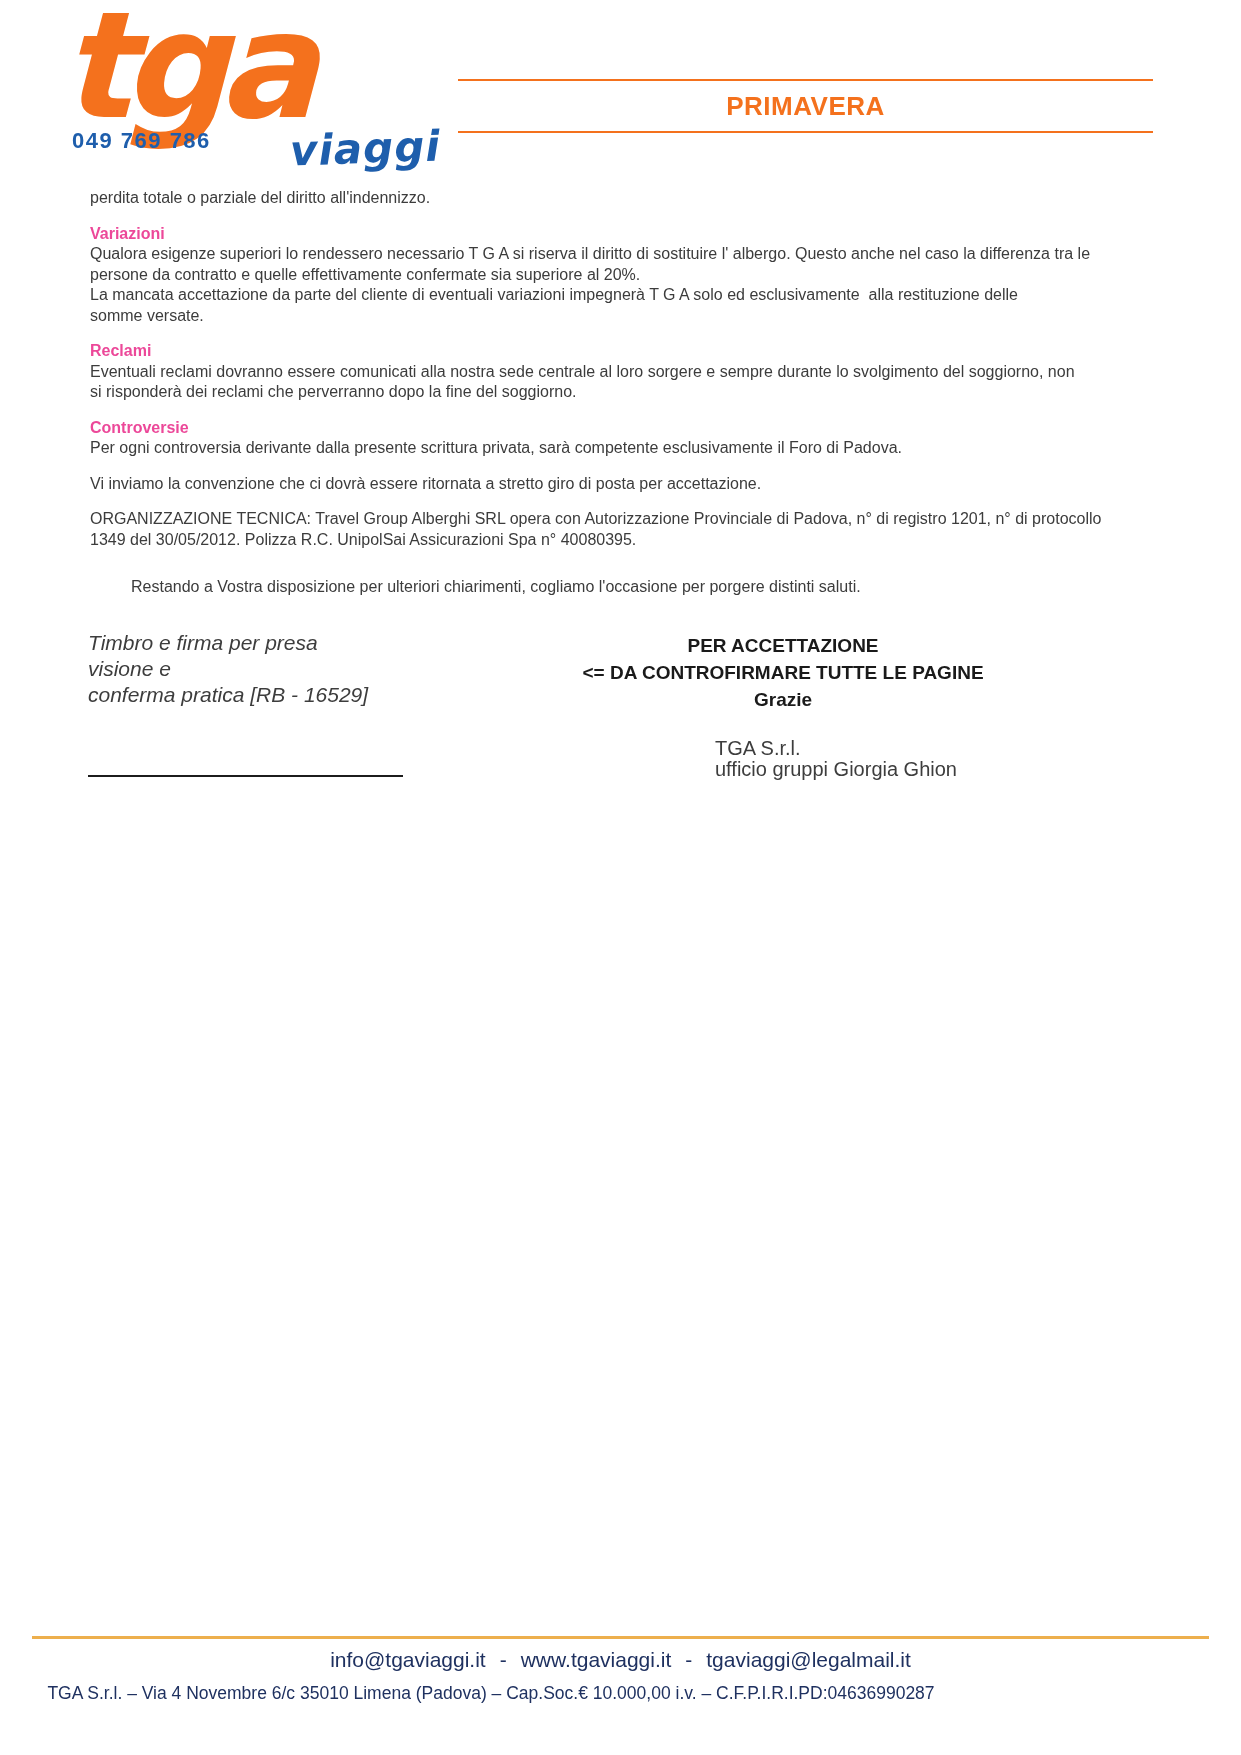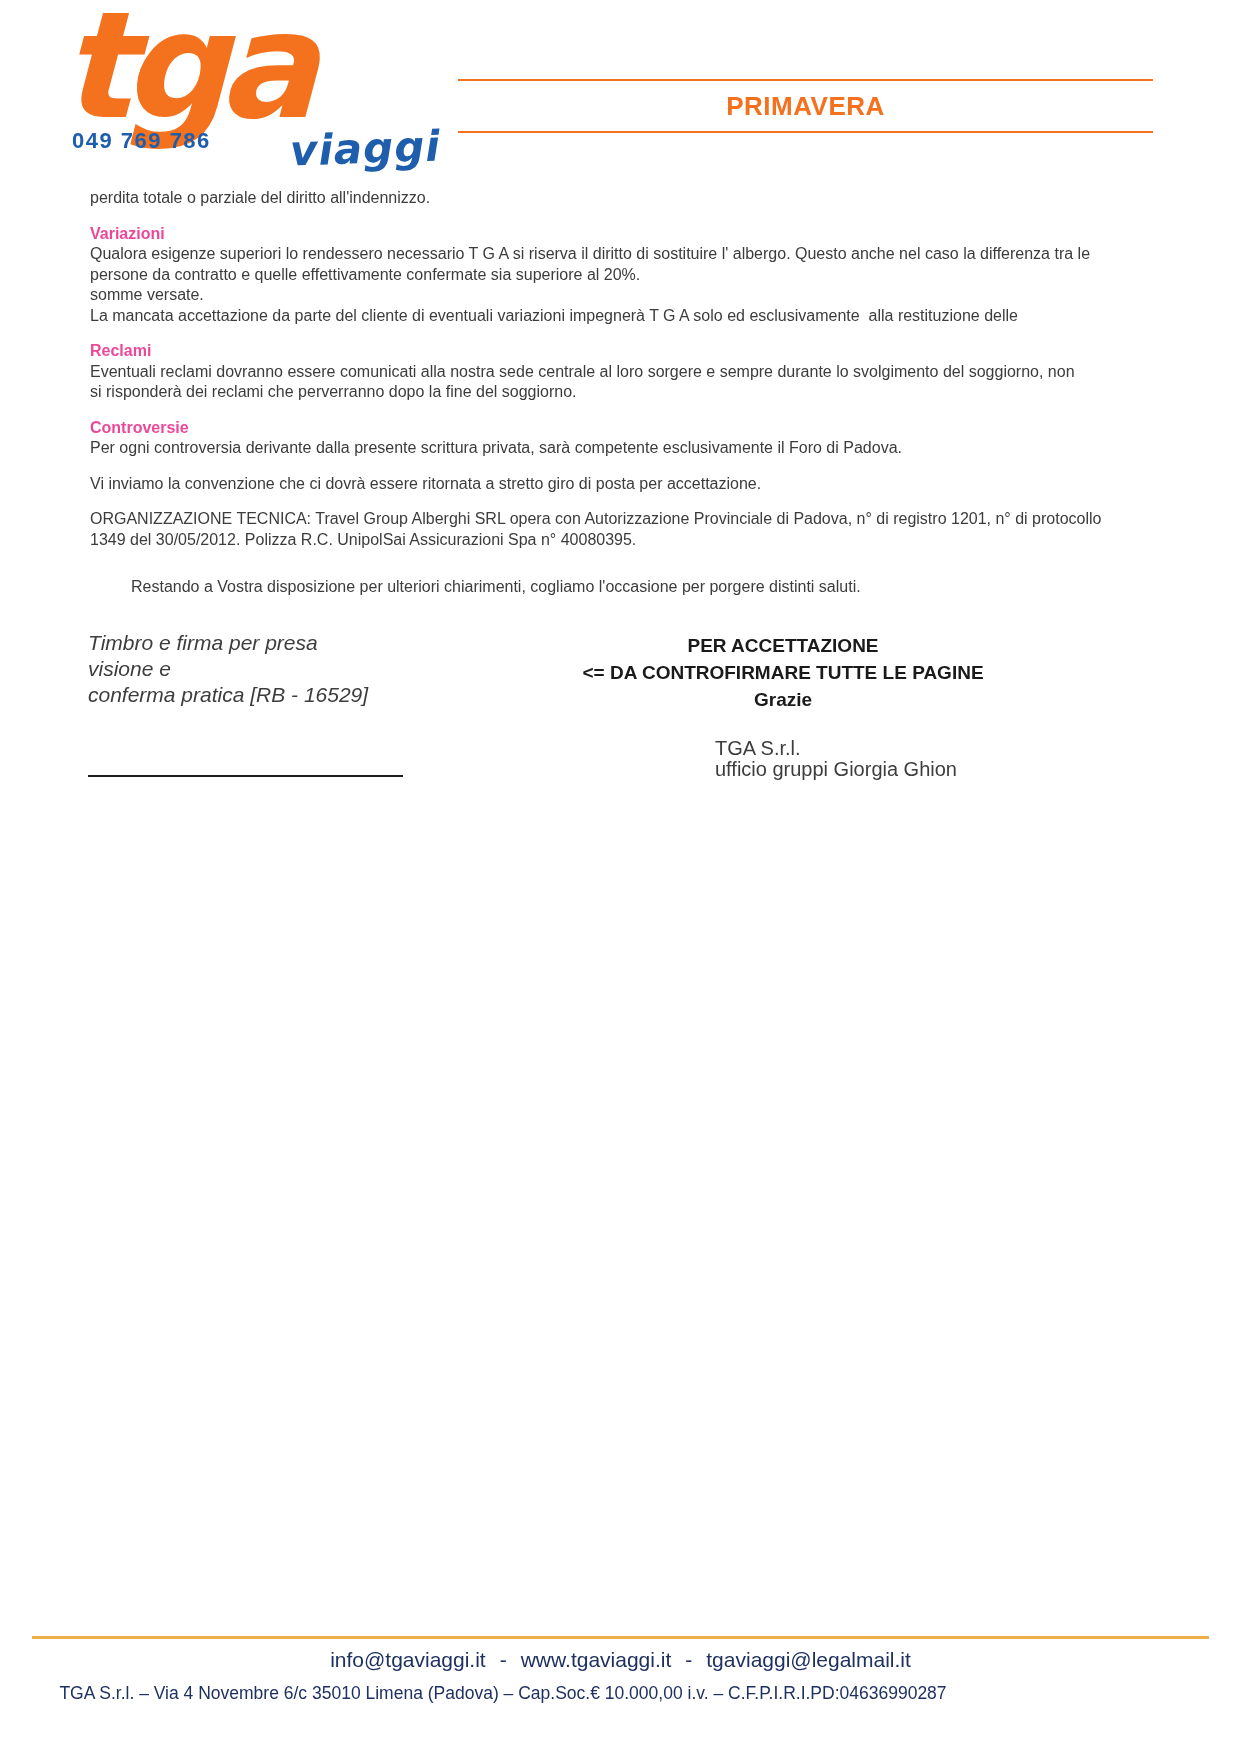--- a/index.html
+++ b/index.html
@@ -89,21 +89,21 @@
     border-top:3px solid var(--gold);
   }
   .footer-contacts{
     position:absolute;left:0;top:1648px;width:1241px;
     text-align:center;
     font-weight:normal;font-size:21px;color:var(--navy);
   }
   .footer-contacts .sep{display:inline-block;margin:0 14px;}
   .footer-contacts a{color:var(--navy);text-decoration:none;}
   .footer-company{
-    position:absolute;left:12px;top:1683px;width:982px;
+    position:absolute;left:0;top:1683px;width:982px;
     text-align:center;
     font-size:17.5px;color:var(--navy);
   }
 </style>
 </head>
 <body>
 
 <div class="page">
 
   <div class="logo">
@@ -118,22 +118,22 @@
     <div class="header-rule"></div>
   </div>
 
   <div class="body-block">
     <div class="line">perdita totale o parziale del diritto all'indennizzo.</div>
 
     <div class="sec">
       <div class="sec-title line">Variazioni</div>
       <div class="line">Qualora esigenze superiori lo rendessero necessario T G A si riserva il diritto di sostituire l' albergo. Questo anche nel caso la differenza tra le</div>
       <div class="line">persone da contratto e quelle effettivamente confermate sia superiore al 20%.</div>
+      <div class="line">La mancata accettazione da parte del cliente di eventuali variazioni impegnerà T G A solo ed esclusivamente  alla restituzione delle</div>
       <div class="line">somme versate.</div>
-      <div class="line">La mancata accettazione da parte del cliente di eventuali variazioni impegnerà T G A solo ed esclusivamente  alla restituzione delle</div>
     </div>
 
     <div class="sec">
       <div class="sec-title line">Reclami</div>
       <div class="line">Eventuali reclami dovranno essere comunicati alla nostra sede centrale al loro sorgere e sempre durante lo svolgimento del soggiorno, non</div>
       <div class="line">si risponderà dei reclami che perverranno dopo la fine del soggiorno.</div>
     </div>
 
     <div class="sec">
       <div class="sec-title line">Controversie</div>

